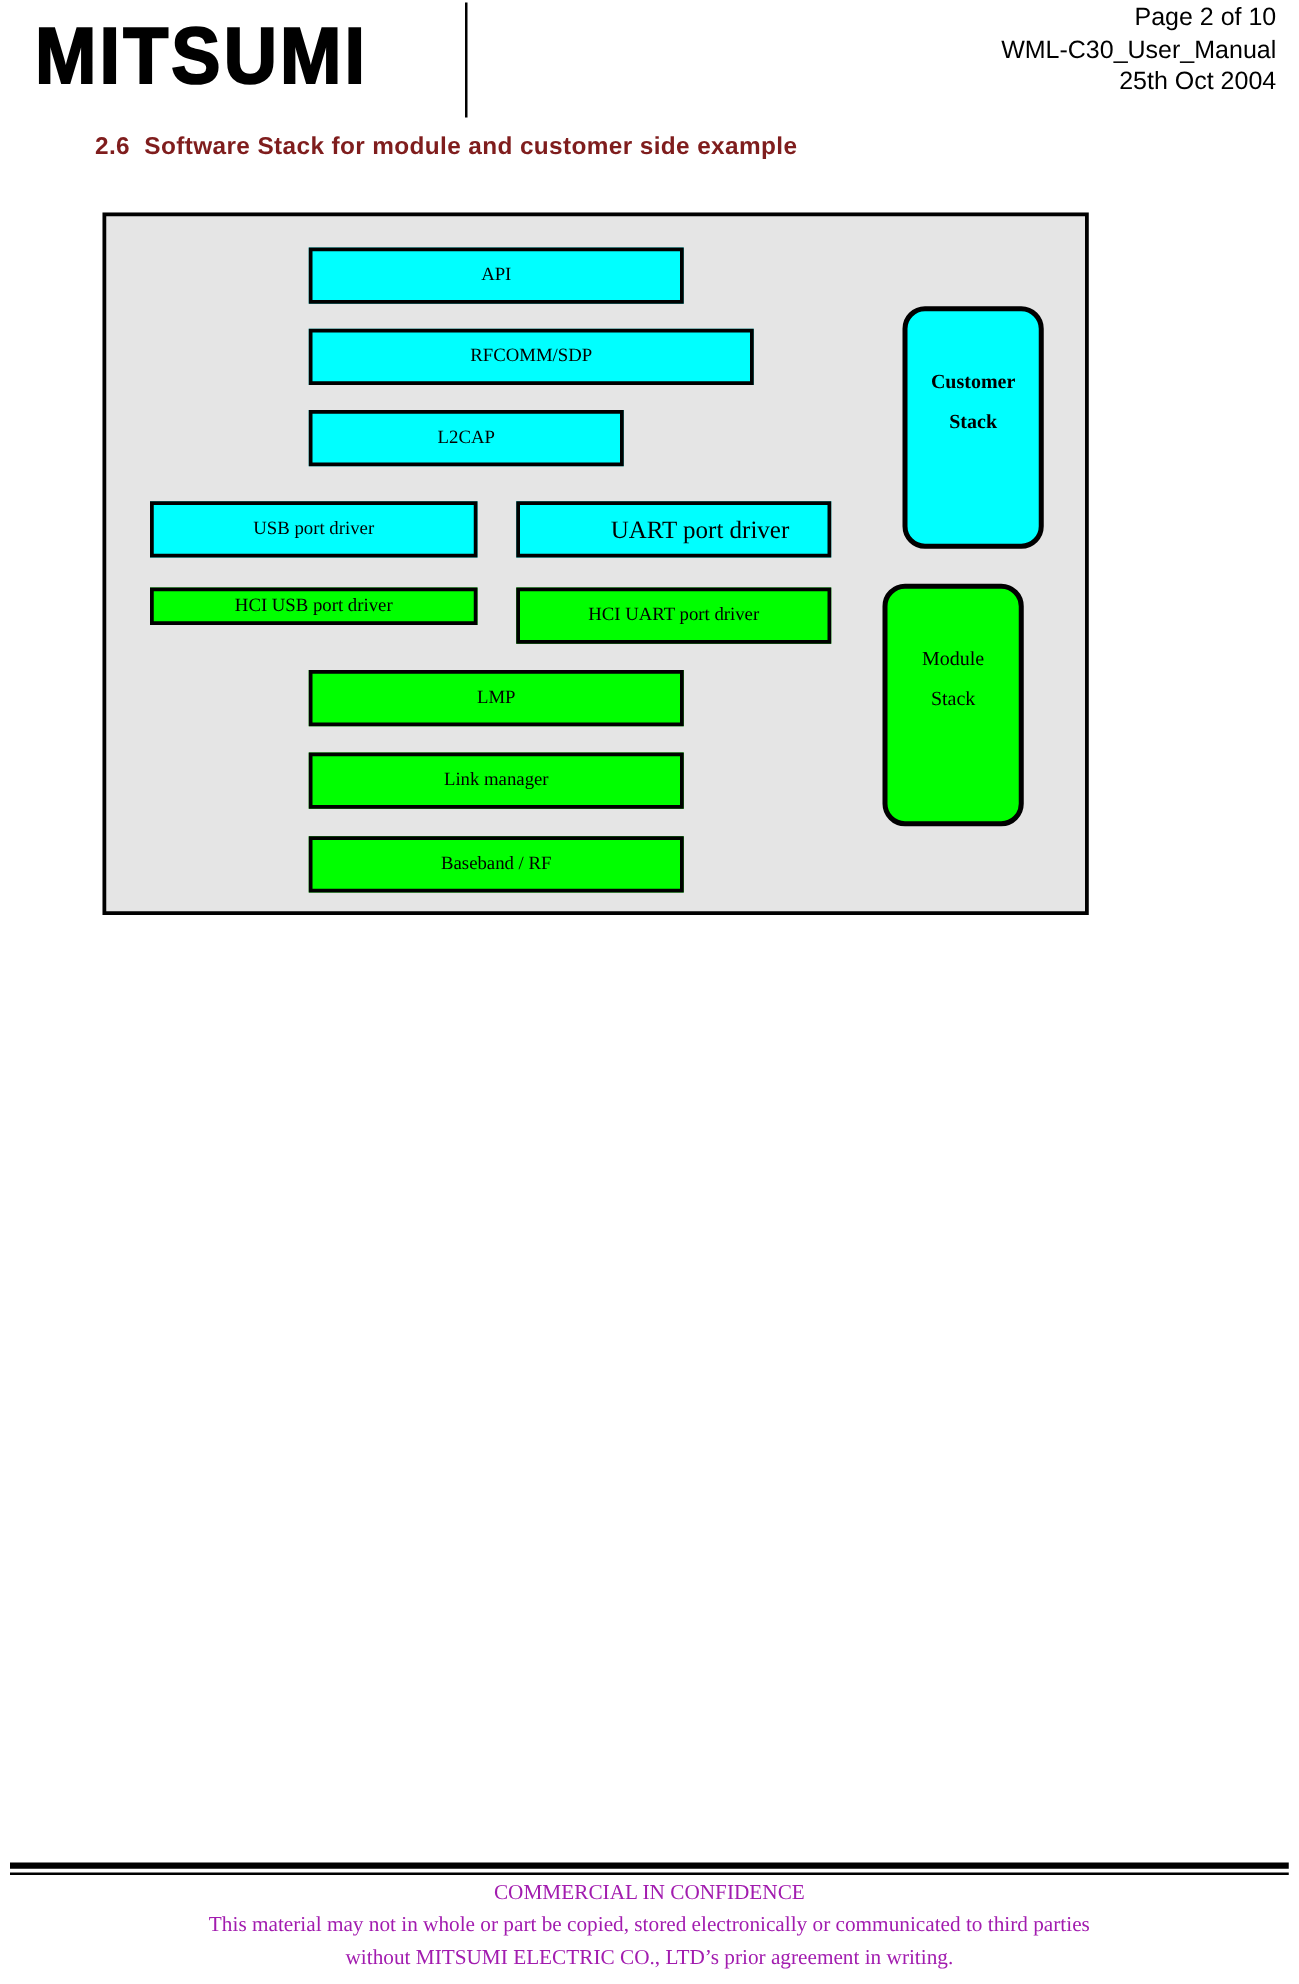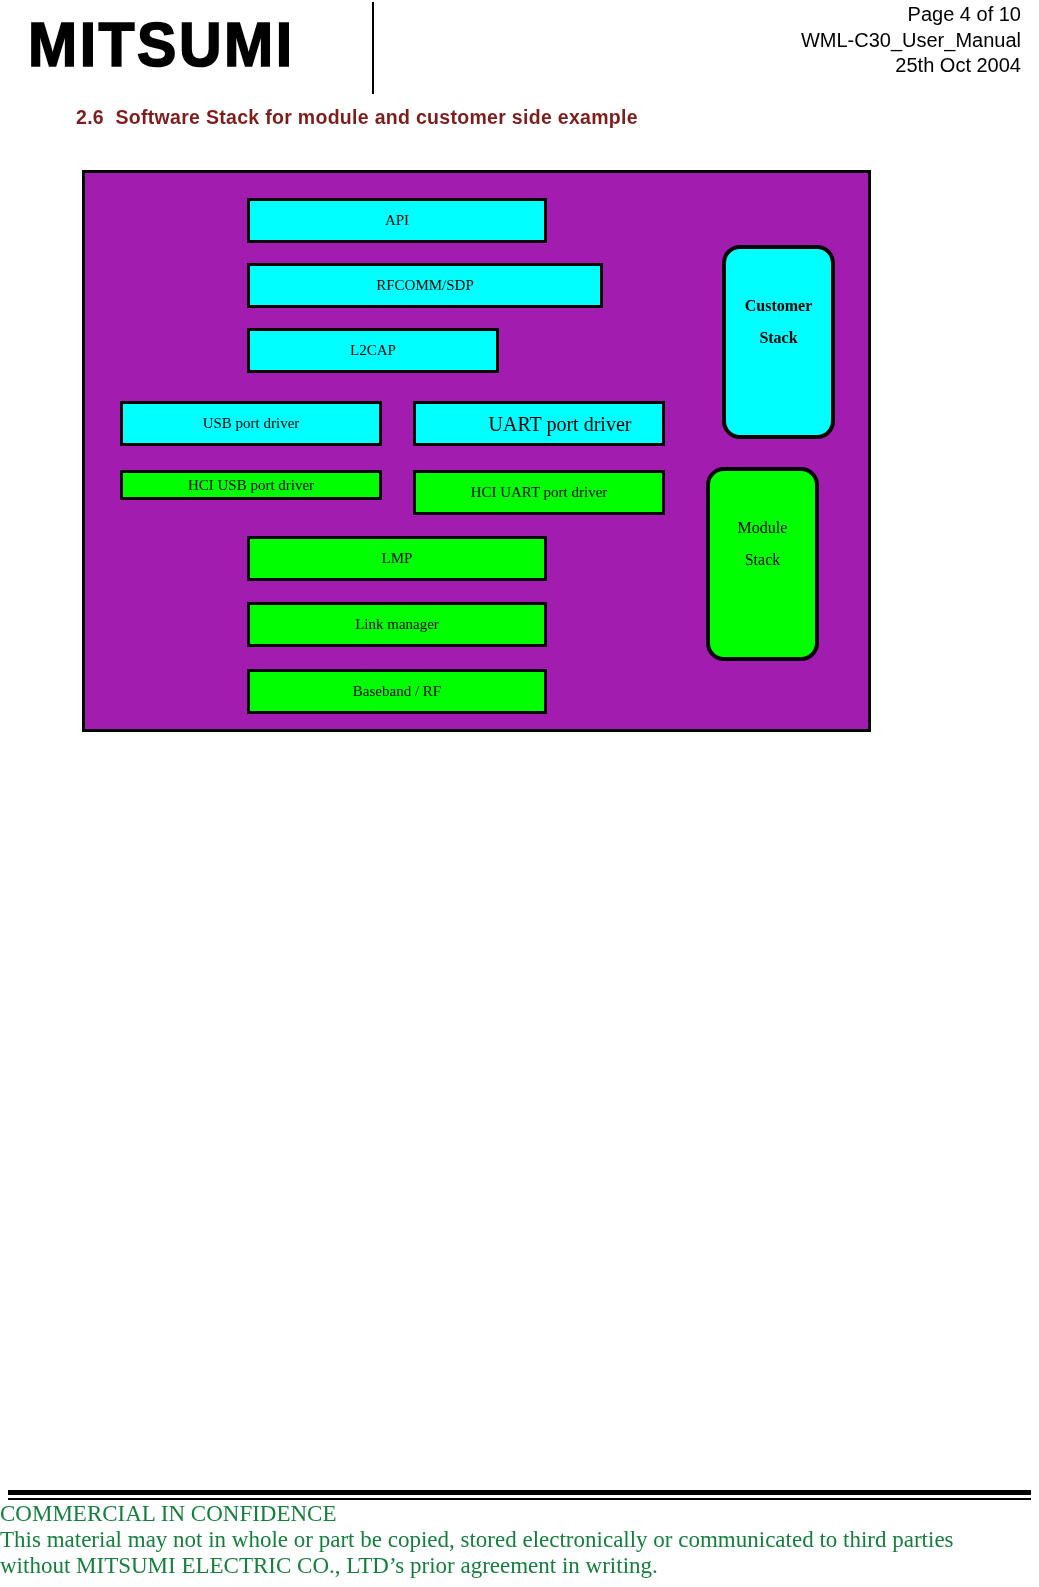--- a/index.html
+++ b/index.html
@@ -68,21 +68,21 @@
     white-space: pre;
   }
 
   
   #diagram {
     position: absolute;
     left: 82px;
     top: 170px;
     width: 789px;
     height: 562px;
-    background: #a21caf;
+    background: #e5e5e5;
     border: 3px solid #000000;
     box-sizing: border-box;
   }
   .node {
     position: absolute;
     border: 3px solid #000000;
     box-sizing: border-box;
     display: flex;
     align-items: center;
     justify-content: center;
@@ -136,35 +136,35 @@
     bottom: 87px;
     width: 1023px;
     height: 2px;
     background: #000000;
   }
   #footer-text {
     position: absolute;
     left: 0;
     bottom: 8px;
     width: 1039px;
-    text-align: left;
-    font-family: "Liberation Serif", "DejaVu Serif", serif;
-    font-size: 23px;
+    text-align: center;
+    font-family: "Liberation Serif", "DejaVu Serif", serif;
+    font-size: 17px;
     line-height: 26px;
-    color: #15803d;
+    color: #a21caf;
   }
 </style>
 </head>
 <body>
 
 <div id="page-header">
   <div id="brand-logo">MITSUMI</div>
   <div id="header-divider"></div>
   <div id="header-meta">
-    <div>Page 4 of 10</div>
+    <div>Page 2 of 10</div>
     <div>WML-C30_User_Manual</div>
     <div>25th Oct 2004</div>
   </div>
 </div>
 
 <div id="section-heading">2.6  Software Stack for module and customer side example</div>
 
 <div id="diagram">
 
   <div class="node cyan" style="left:162px; top:25px; width:300px; height:45px;">API</div>

